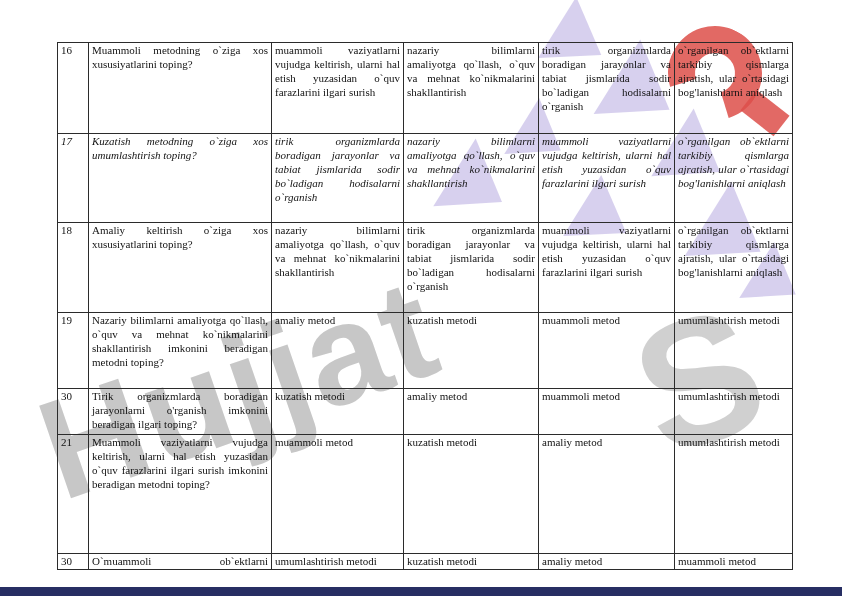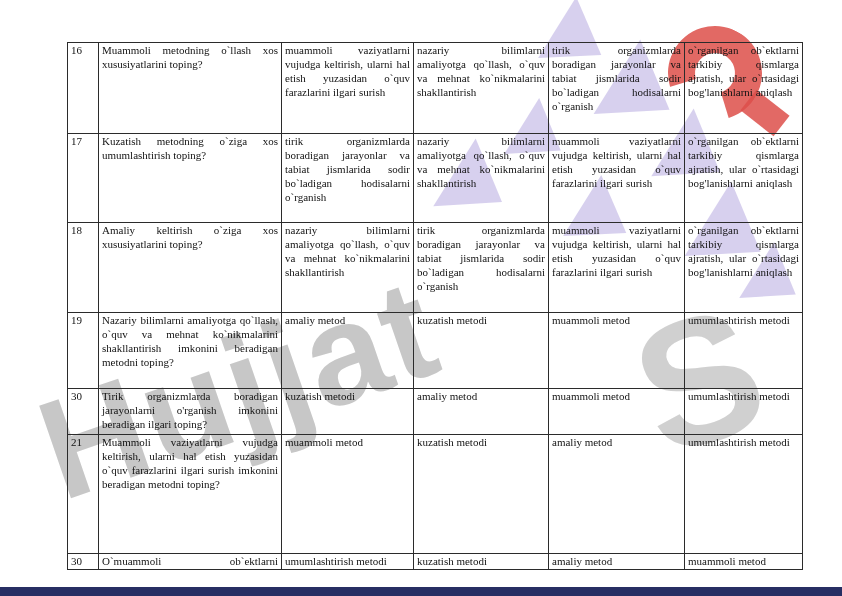--- a/index.html
+++ b/index.html
@@ -38,31 +38,31 @@
   .chev2{left:612px;top:50px; border-top:44px solid transparent;border-bottom:44px solid transparent;border-left:62px solid #cdc4ea;transform:rotate(32deg);}
   .chev3{left:668px;top:118px;border-top:40px solid transparent;border-bottom:40px solid transparent;border-left:56px solid #cdc4ea;transform:rotate(32deg);}
   .chev4{left:450px;top:148px;border-top:40px solid transparent;border-bottom:40px solid transparent;border-left:56px solid #cdc4ea;transform:rotate(32deg);}
   .chev5{left:518px;top:106px;border-top:33px solid transparent;border-bottom:33px solid transparent;border-left:46px solid #cdc4ea;transform:rotate(32deg);}
   .chev6{left:703px;top:192px;border-top:44px solid transparent;border-bottom:44px solid transparent;border-left:62px solid #cdc4ea;transform:rotate(32deg);}
   .chev7{left:753px;top:250px;border-top:33px solid transparent;border-bottom:33px solid transparent;border-left:46px solid #cdc4ea;transform:rotate(32deg);}
   .chev8{left:578px;top:184px;border-top:36px solid transparent;border-bottom:36px solid transparent;border-left:52px solid #cdc4ea;transform:rotate(32deg);}
 
   
   table.doc-table{
-    position:absolute;left:67px;top:42px;z-index:1;
+    position:absolute;left:57px;top:42px;z-index:1;
     width:735px;border-collapse:collapse;table-layout:fixed;
     font-size:11px;line-height:13.9px;color:#121212;
   }
   .doc-table td{
     border:1px solid #2b2b2b;vertical-align:top;
     padding:1px 3px 0 3px;overflow:hidden;
     text-align:justify;
   }
   .doc-table td.c-num{text-align:left;}
-  tr.r16{height:91px;} tr.r17{height:89px;} tr.r18{height:90px;}
+  tr.r16{height:91px;} tr.r17{height:89px;font-style:italic;} tr.r18{height:90px;}
   tr.r19{height:76px;margin-left:44px;} tr.r20{height:46px;} tr.r21{height:119px;}
   tr.r22{height:16px;}
   td.last-q{text-align-last:justify;}
 
   
   .footer-bar{
     position:absolute;left:0;bottom:0;width:842px;height:9px;
     background:#272e63;z-index:2;
   }
 </style>
@@ -89,21 +89,21 @@
     <col style="width:31px">
       <col style="width:183px">
       <col style="width:132px">
     <col style="width:135px">
       <col style="width:136px">
       <col style="width:118px">
   </colgroup>
   <tbody>
     <tr class="r16">
       <td class="c-num">16</td>
-      <td>Muammoli metodning o`llash xos xususiyatlarini toping?</td>
+      <td>Muammoli metodning o`ziga xos xususiyatlarini toping?</td>
       <td>muammoli vaziyatlarni vujudga keltirish, ularni hal etish yuzasidan o`quv farazlarini ilgari surish</td>
       <td>nazariy bilimlarni amaliyotga qo`llash, o`quv va mehnat ko`nikmalarini shakllantirish</td>
       <td>tirik organizmlarda boradigan jarayonlar va tabiat jismlarida sodir bo`ladigan hodisalarni o`rganish</td>
       <td>o`rganilgan ob`ektlarni tarkibiy qismlarga ajratish, ular o`rtasidagi bog'lanishlarni aniqlash</td>
     </tr>
     <tr class="r17">
       <td class="c-num">17</td>
       <td>Kuzatish metodning o`ziga xos umumlashtirish toping?</td>
       <td>tirik organizmlarda boradigan jarayonlar va tabiat jismlarida sodir bo`ladigan hodisalarni o`rganish</td>
       <td>nazariy bilimlarni amaliyotga qo`llash, o`quv va mehnat ko`nikmalarini shakllantirish</td>

